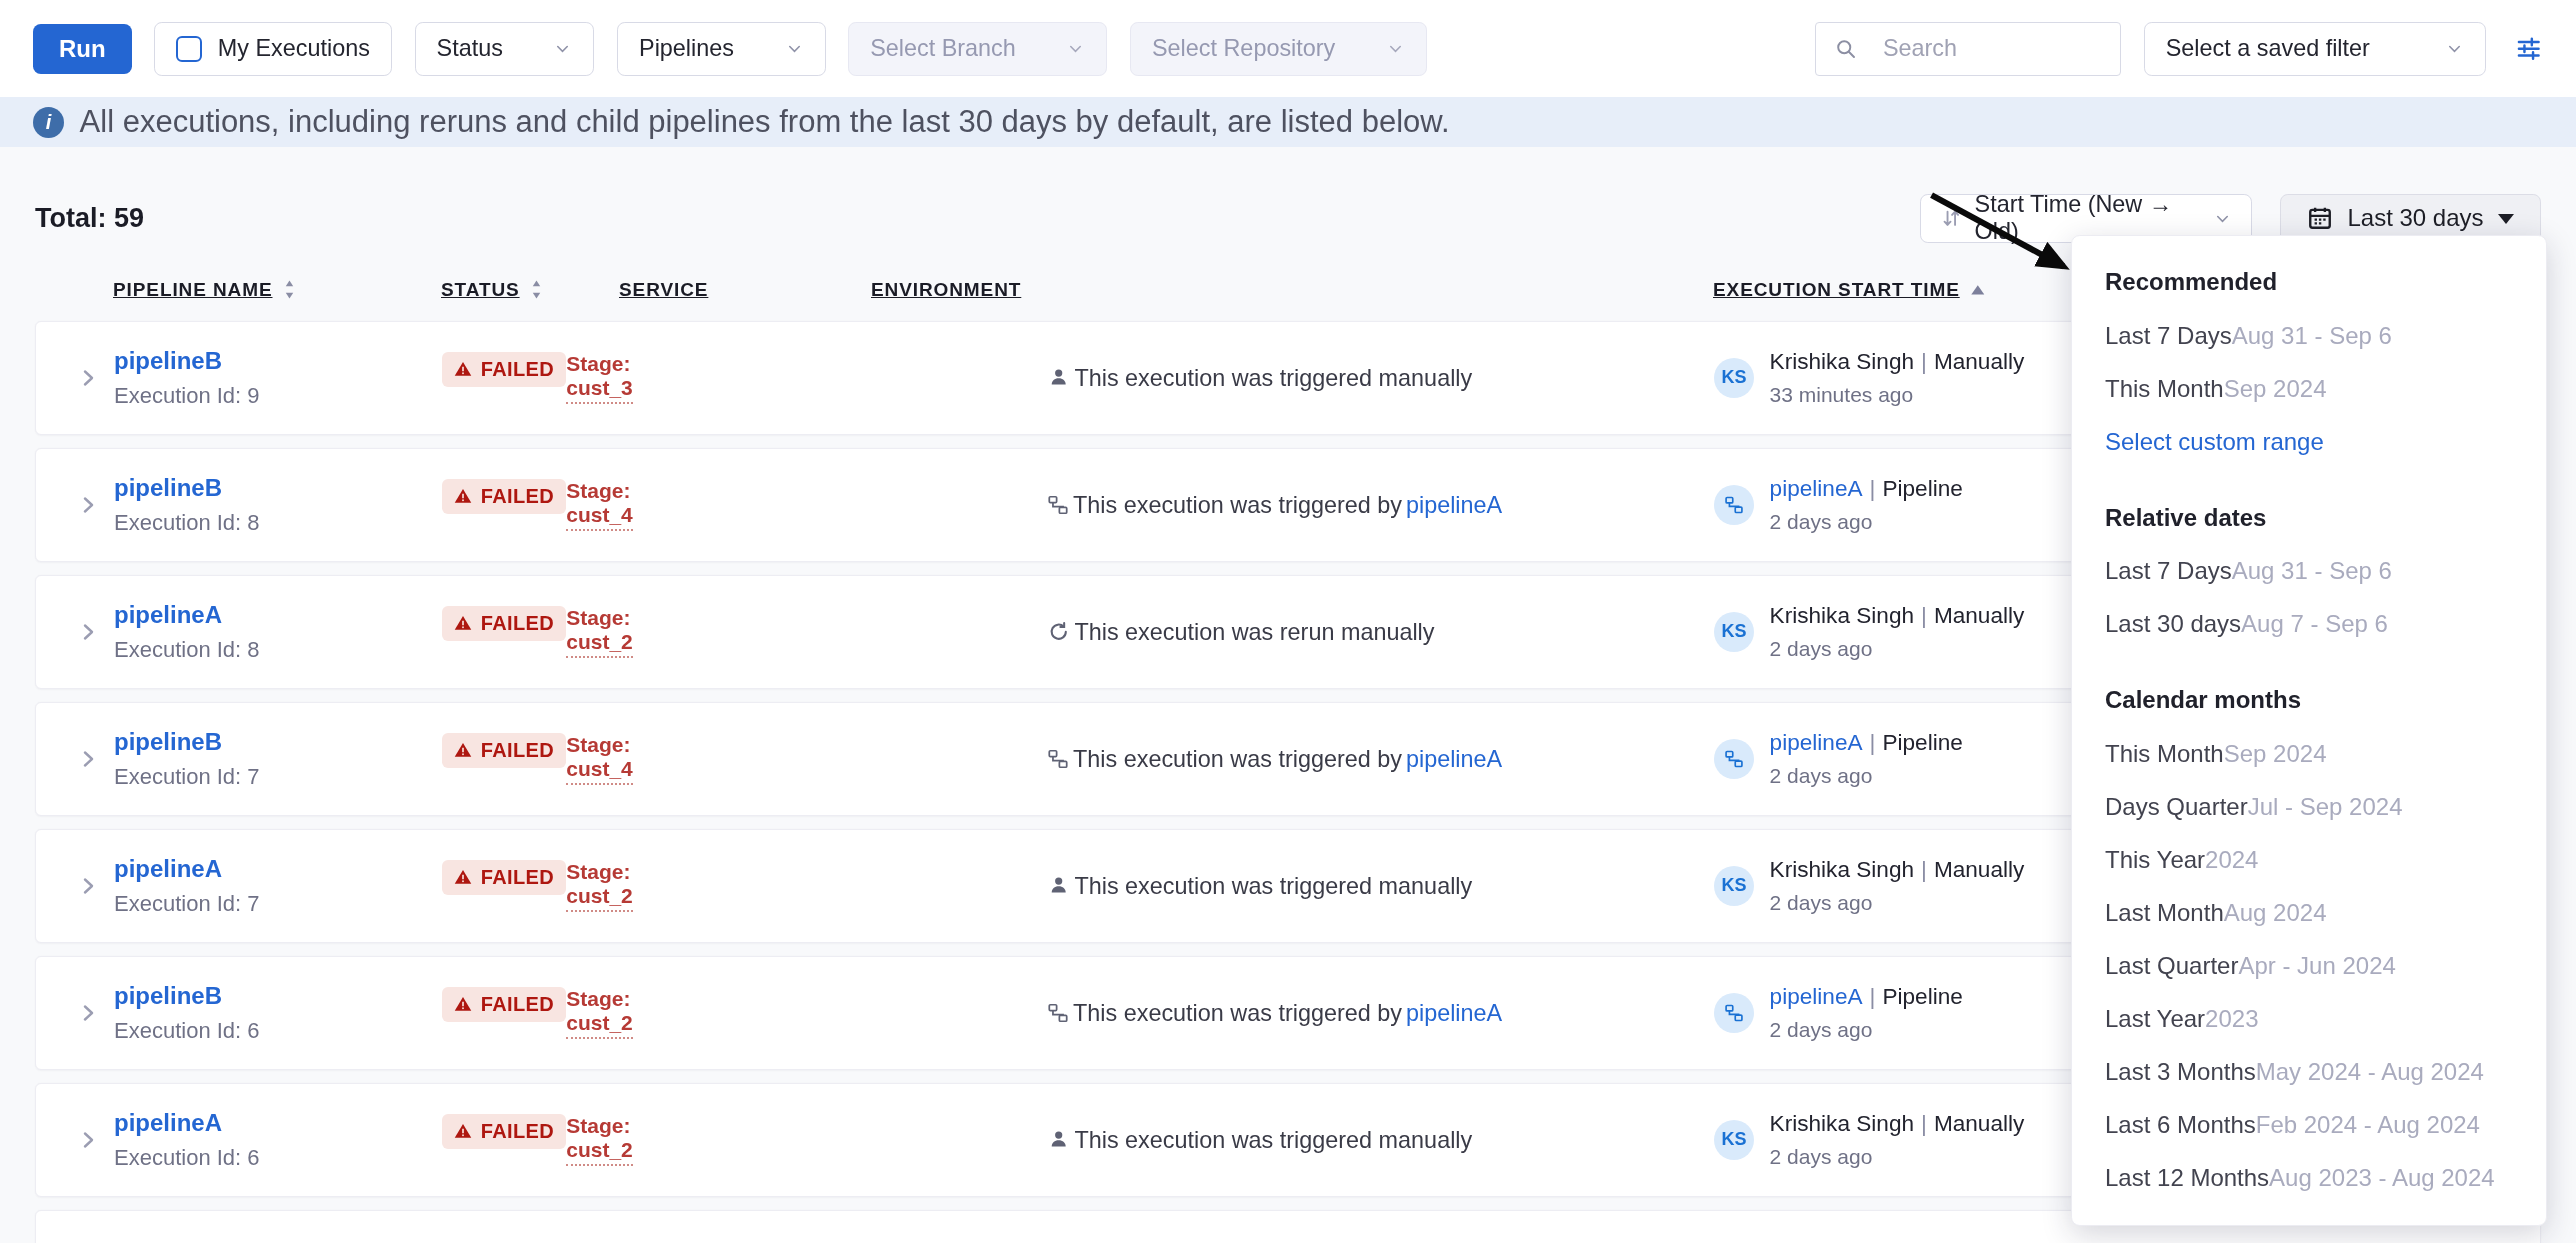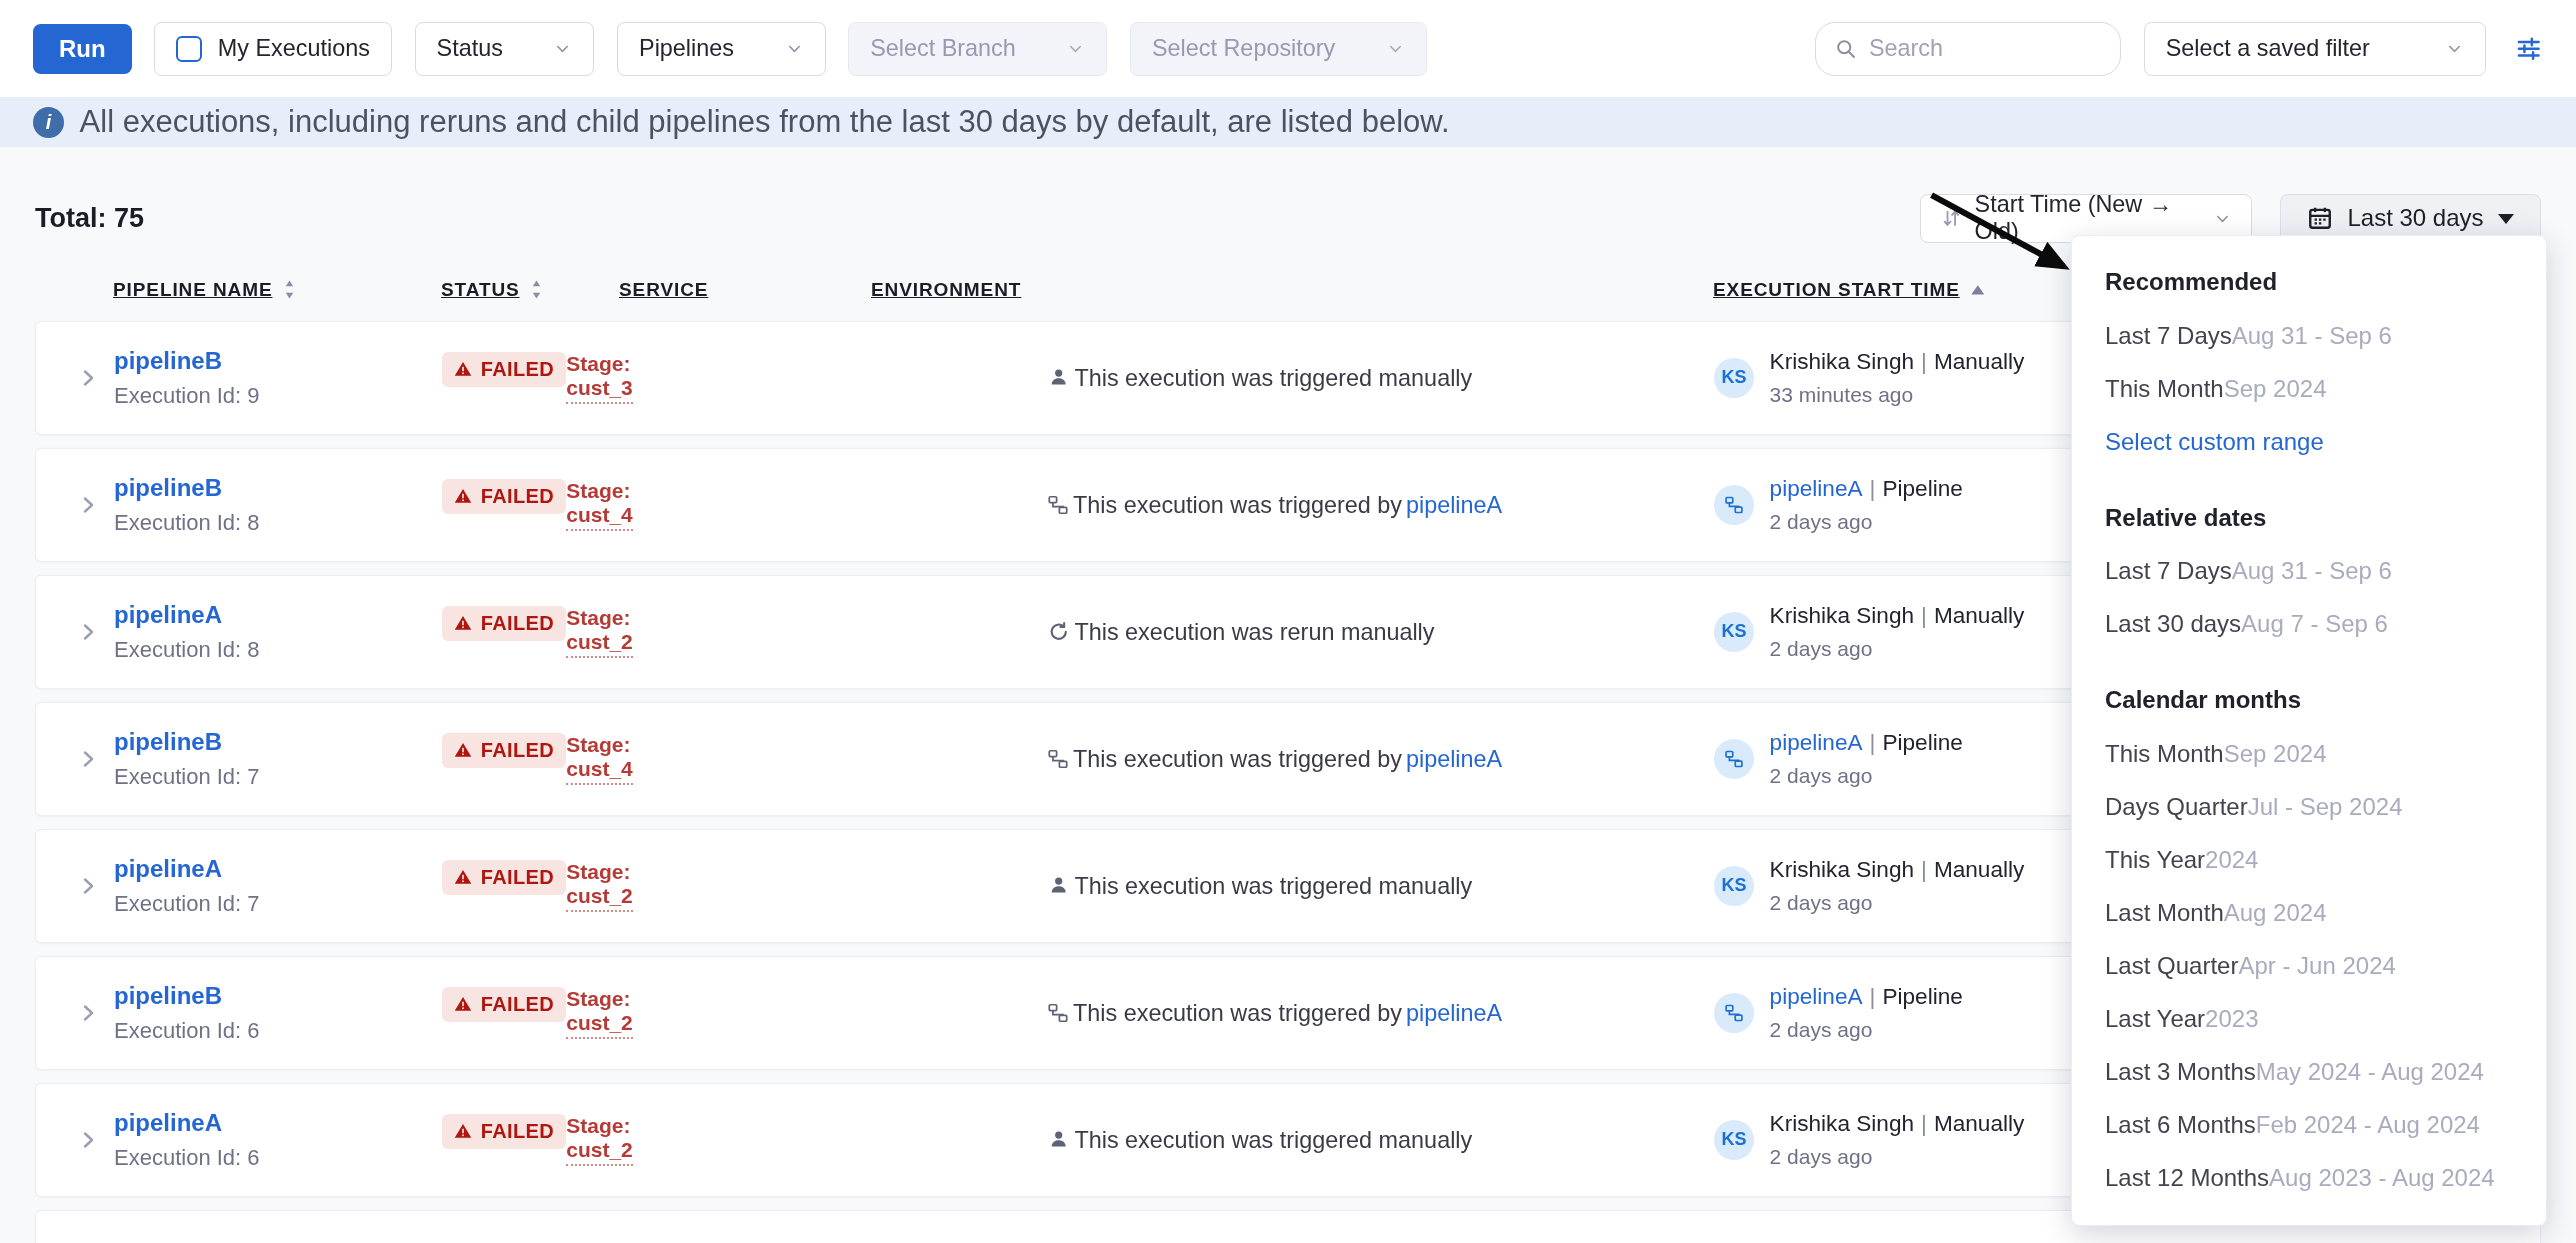--- a/index.html
+++ b/index.html
@@ -18,22 +18,22 @@
     display:flex; align-items:center; gap:14px; height:54px; padding:0 21px;
     background:#fff; border:1.3px solid #d8dae6; border-radius:7.8px; font-size:23.4px; color:#24252f;
   }
   .chip { gap:15.6px; }
   .checkbox { width:26px; height:26px; border:2.2px solid #2466d2; border-radius:6px; background:#fff; }
   .select .lbl { white-space:nowrap; }
   .select .spacer { width:22.6px; }
   .select.disabled { background:#f3f4fa; border-color:#e7e8f2; color:#9699b1; }
   .toolbar .grow { flex:1; }
   .searchbox {
-    display:flex; align-items:center; gap:12px; width:306px; height:54px; padding:0 17.4px;
-    border:1.3px solid #d8dae6; border-radius:20px; background:#fff;
+    display:flex; align-items:center; gap:26px; width:306px; height:54px; padding:0 17.4px;
+    border:1.3px solid #d8dae6; border-radius:4px; background:#fff;
   }
   .searchbox input { border:none; outline:none; font-size:23.4px; width:100%; color:#24252f; font-family:inherit; }
   .searchbox input::placeholder { color:#a0a2b4; }
   .savedfilter { width:342px; justify-content:space-between; }
   .sliders-btn { background:none; border:none; cursor:pointer; margin-left:5.2px; display:flex; }
   
   .banner { display:flex; align-items:center; gap:15.6px; height:50px; padding:0 33px; background:#e7eef9; }
   .info-ic { width:31px; height:31px; border-radius:50%; background:#3e6da9; color:#fff; font-size:20px; font-weight:700;
     display:flex; align-items:center; justify-content:center; font-style:italic; flex:none; }
   .banner .txt { font-size:31px; color:#4e5160;text-align:center; }
@@ -153,21 +153,21 @@
 </div>
 
 <div class="banner">
   <span class="info-ic">i</span>
   <span class="txt">All executions, including reruns and child pipelines from the last 30 days by default, are listed below.</span>
 </div>
 
 <div class="content">
 
   <div class="list-head">
-    <span class="total">Total: 75</span>
+    <span class="total">Total: 59</span>
     <div class="right">
       <div class="sort-select">
         <svg class="ic" viewBox="0 0 24 24" width="22.6" height="22.6" fill="none" stroke="#9b9db2" stroke-width="2" stroke-linecap="round" stroke-linejoin="round">
             <path d="M8 5v14M8 19l-3.2-3.4M8 19l3.2-3.4M16 19V5M16 5l-3.2 3.4M16 5l3.2 3.4"></path>
           </svg>
         <span>Start Time (New → Old)</span>
         <span class="grow"></span>
         <svg class="ic" viewBox="0 0 24 24" width="19" height="19" fill="none" stroke="#8f92a8" stroke-width="2" stroke-linecap="round">
             <path d="M6 9.5l6 6 6-6"></path>
           </svg>

